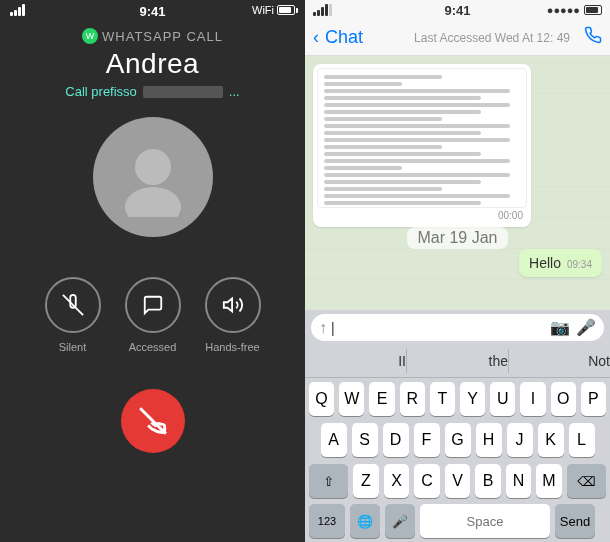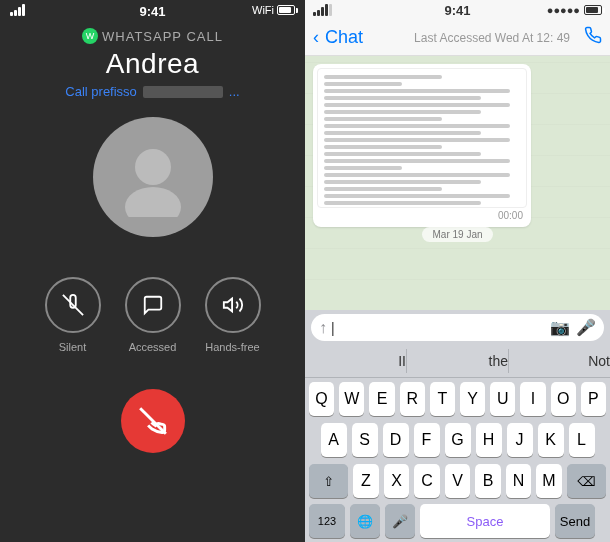--- a/index.html
+++ b/index.html
@@ -73,21 +73,21 @@
     .caller-name {
       font-size: 28px;
       font-weight: 300;
       color: white;
       margin-top: 4px;
       letter-spacing: 0.5px;
     }
 
     .call-status {
       font-size: 13px;
-      color: #3b82f6;
+      color: #5eead4;
       margin-top: 4px;
       display: flex;
       align-items: center;
       gap: 6px;
     }
 
     .call-status-bar {
       width: 80px;
       height: 12px;
       background: #555;
@@ -269,21 +269,21 @@
 
     .doc-timestamp {
       font-size: 10px;
       color: #999;
       text-align: right;
       padding: 2px 4px;
     }
 
     .date-separator {
       text-align: center;
-      font-size: 10px;
+      font-size: 16px;
       color: #777;
       background: rgba(255,255,255,0.7);
       border-radius: 8px;
       padding: 2px 10px;
       align-self: center;
     }
 
     .message-bubble {
       background: #dcf8c6;
       border-radius: 8px;
@@ -383,21 +383,21 @@
       box-shadow: 0 1px 0 #888;
     }
 
     .key.dark {
       background: #adb5bd;
       font-size: 13px;
       color: #000;
     }
 
     .key.wide { width: 40px; }
-    .key.space { width: 130px; font-size: 13px; color: #8b5cf6; text-align: right; }
+    .key.space { width: 130px; font-size: 13px; color: #737373; text-align: right; }
 
     .keyboard-bottom {
       display: flex;
       gap: 5px;
       padding: 3px 4px 4px;
       align-items: center;
     }
 
     
     .signal-bars {
@@ -578,20 +578,24 @@
           <div class="doc-line long"></div>
           <div class="doc-line medium"></div>
 
         </div>
       </div>
       <div class="doc-timestamp">00:00</div>
     </div>
 
     <div class="date-separator">Mar 19 Jan</div>
 
+    <div class="message-bubble">
+      <span>Hello</span>
+      <span class="message-time">09:34</span>
+    </div>
   </div>
 
   <div class="input-area">
     <div class="input-row">
       <span class="input-btn">↑</span>
       <input type="text" class="text-input" value="|" style="">
       <div class="input-right-icons">
         <span style="font-size:16px;color:#8e8e93;">📷</span>
         <span style="font-size:16px;color:#007aff;">🎤</span>
       </div>

